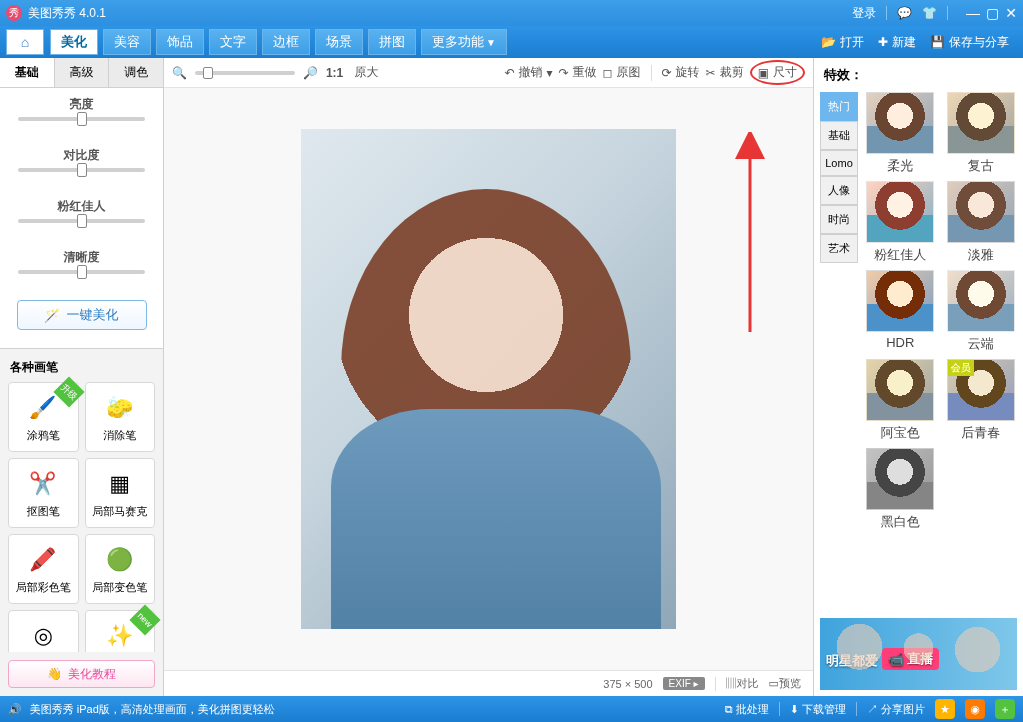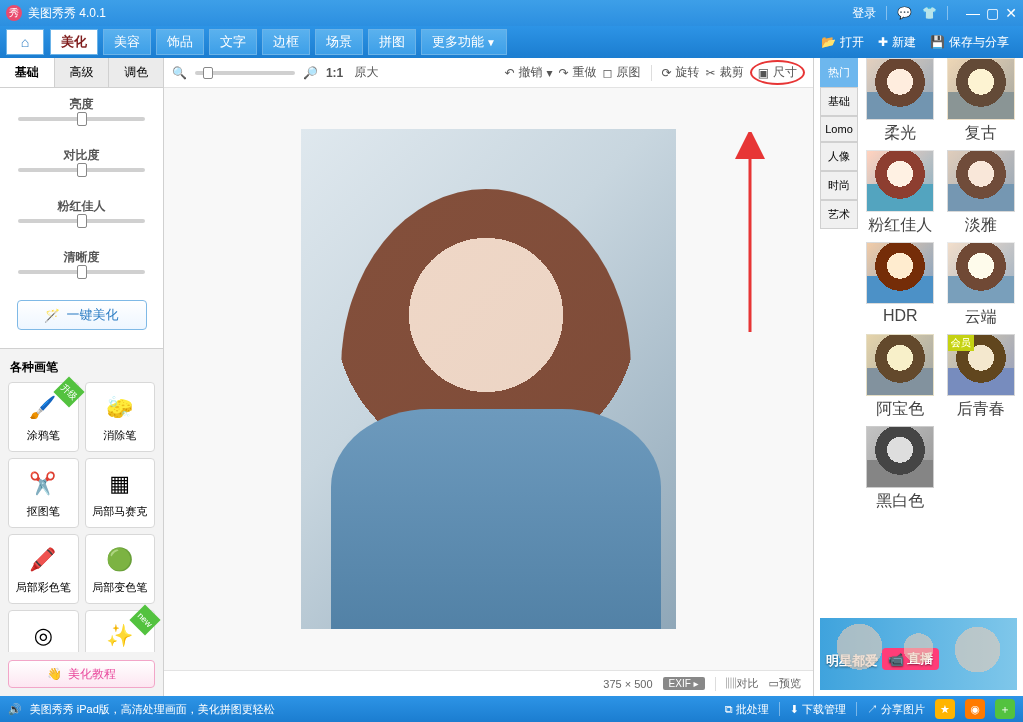--- a/index.html
+++ b/index.html
@@ -10,21 +10,21 @@
 .titlebar .logo { width: 16px; height: 16px; background: #e94b6e; border-radius: 50%; display: flex; align-items: center; justify-content: center; font-size: 10px; margin-right: 6px; }
 .titlebar .right { margin-left: auto; display: flex; align-items: center; gap: 10px; }
 .titlebar .divider { width: 1px; height: 14px; background: rgba(255,255,255,0.4); }
 .titlebar .win-btns { display: flex; gap: 6px; margin-left: 8px; }
 .titlebar .win-btn { cursor: pointer; font-size: 14px; }
 
 
 .menubar { height: 32px; background: linear-gradient(#2d94e6, #1b7dd0); display: flex; align-items: stretch; padding: 0 4px; gap: 3px; }
 .menubar .home { width: 38px; background: #fff; display: flex; align-items: center; justify-content: center; border: 1px solid #6bb3e8; margin: 3px 2px; font-size: 14px; color: #2c7dc4; }
 .menubar .tab { padding: 0 10px; margin: 3px 1px; background: linear-gradient(#5ab1ee, #3d9fe8); border: 1px solid #6bb3e8; color: #fff; font-size: 13px; display: flex; align-items: center; cursor: pointer; }
-.menubar .tab.active { background: #fff; color: #7f1d1d; font-weight: bold; }
+.menubar .tab.active { background: #fff; color: #0369a1; font-weight: bold; }
 .menubar .more-arrow { color: #fff; font-size: 10px; margin-left: 2px; }
 .menubar .right-actions { margin-left: auto; display: flex; align-items: center; gap: 14px; color: #fff; font-size: 12px; padding-right: 10px; }
 .menubar .right-actions .action { display: flex; align-items: center; gap: 4px; cursor: pointer; }
 
 
 .main { flex: 1; display: flex; min-height: 0; }
 
 
 .left-panel { width: 164px; background: #f3f3f3; border-right: 1px solid #d0d0d0; display: flex; flex-direction: column; }
 .left-panel .subtabs { display: flex; border-bottom: 1px solid #d0d0d0; }
@@ -76,21 +76,21 @@
 .effect-thumb.v0 { filter: saturate(0.7) brightness(1.08); }
 .effect-thumb.v1 { filter: sepia(0.3) brightness(1.06); }
 .effect-thumb.v2 { filter: sepia(0.5) saturate(0.85); }
 .effect-thumb.v3 { filter: hue-rotate(-15deg) brightness(1.12) saturate(1.2); }
 .effect-thumb.v4 { filter: contrast(0.9) brightness(1.1) saturate(0.75); }
 .effect-thumb.v5 { filter: contrast(1.2) saturate(1.25); }
 .effect-thumb.v6 { filter: brightness(1.15) saturate(0.7); }
 .effect-thumb.v7 { filter: sepia(0.4) hue-rotate(10deg); }
 .effect-thumb.v8 { filter: hue-rotate(20deg) brightness(1.05) saturate(0.9); }
 .effect-thumb.v9 { filter: grayscale(1); }
-.effect-item .label { font-size: 16px; color: #444; }
+.effect-item .label { font-size: 13px; color: #444; }
 .vip-badge { position:absolute; top:0; left:0; background:#ffb400; color:#fff; font-size:10px; padding:1px 3px; }
 .promo { height: 72px; margin: 4px 6px 6px; background: linear-gradient(90deg,#3fa3dd,#7fc7ea); position: relative; display: flex; align-items: flex-end; padding: 20px 6px; color: #fff; font-size: 13px; font-weight: bold; text-shadow: 0 1px 2px rgba(0,0,0,0.5); }
 .promo .faces { position:absolute; inset:0; background: radial-gradient(circle at 20% 40%, #e9cdb8 0 14%, transparent 14%), radial-gradient(circle at 50% 42%, #e9cdb8 0 14%, transparent 14%), radial-gradient(circle at 80% 44%, #e9cdb8 0 14%, transparent 14%); opacity:0.6; }
 .promo .live { background: #ff3d78; padding: 2px 6px; border-radius: 4px; margin-left: 4px; display: flex; align-items: center; gap: 3px; }
 
 
 .bottombar { height: 26px; background: linear-gradient(#2d94e6,#1b7dd0); display: flex; align-items: center; color: #fff; font-size: 11px; padding: 0 8px; gap: 8px; }
 .bottombar .right { margin-left: auto; display: flex; align-items: center; gap: 10px; }
 .bottombar .divider { width: 1px; height: 14px; background: rgba(255,255,255,0.4); }
 .bottombar .sq { width: 20px; height: 20px; border-radius: 4px; display: flex; align-items: center; justify-content: center; }
@@ -273,20 +273,21 @@
     <div class="canvas-status">
       <span>375 × 500</span>
       <span class="exif-badge"><span>EXIF</span> ▸</span>
       <span class="sep" style="width:1px;height:14px;background:#ddd;"></span>
       <span class="group">▥<span>对比</span></span>
       <span class="group">▭<span>预览</span></span>
     </div>
   </div>
 
   <div class="right-panel">
+    <div class="title">特效：</div>
     <div class="effects-body">
       <div class="effect-cats" id="effect-cats">
           <div class="effect-cat active">热门</div>
           <div class="effect-cat">基础</div>
           <div class="effect-cat">Lomo</div>
           <div class="effect-cat">人像</div>
           <div class="effect-cat">时尚</div>
           <div class="effect-cat">艺术</div>
         </div>
       <div class="effect-grid" id="effect-grid">

